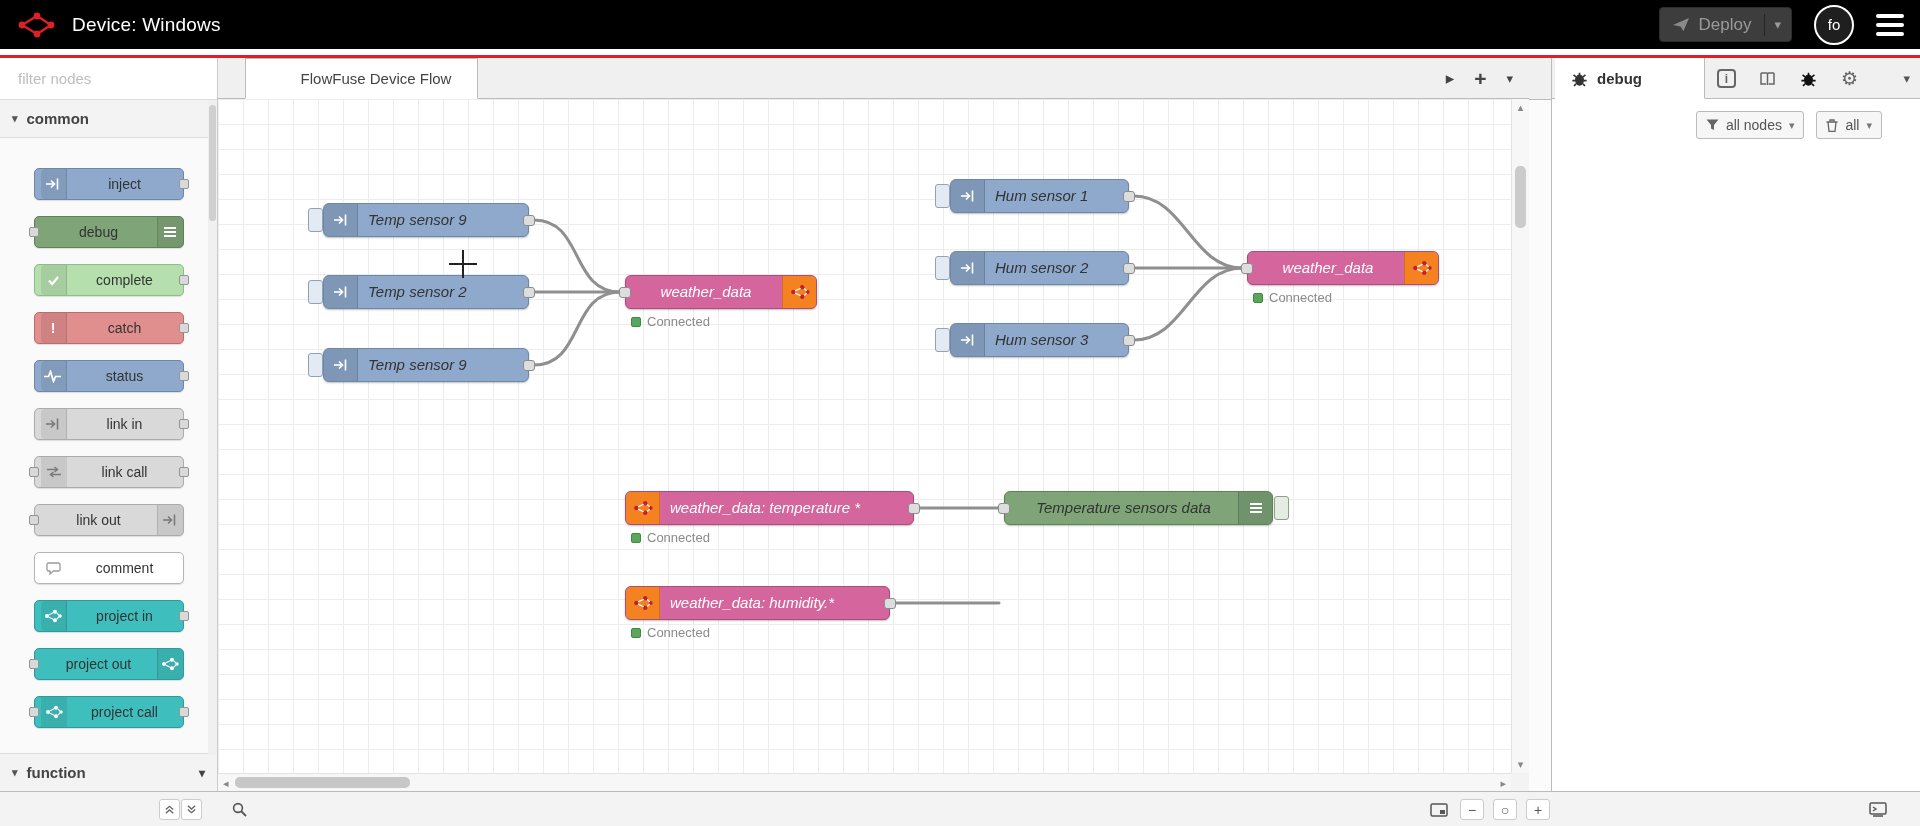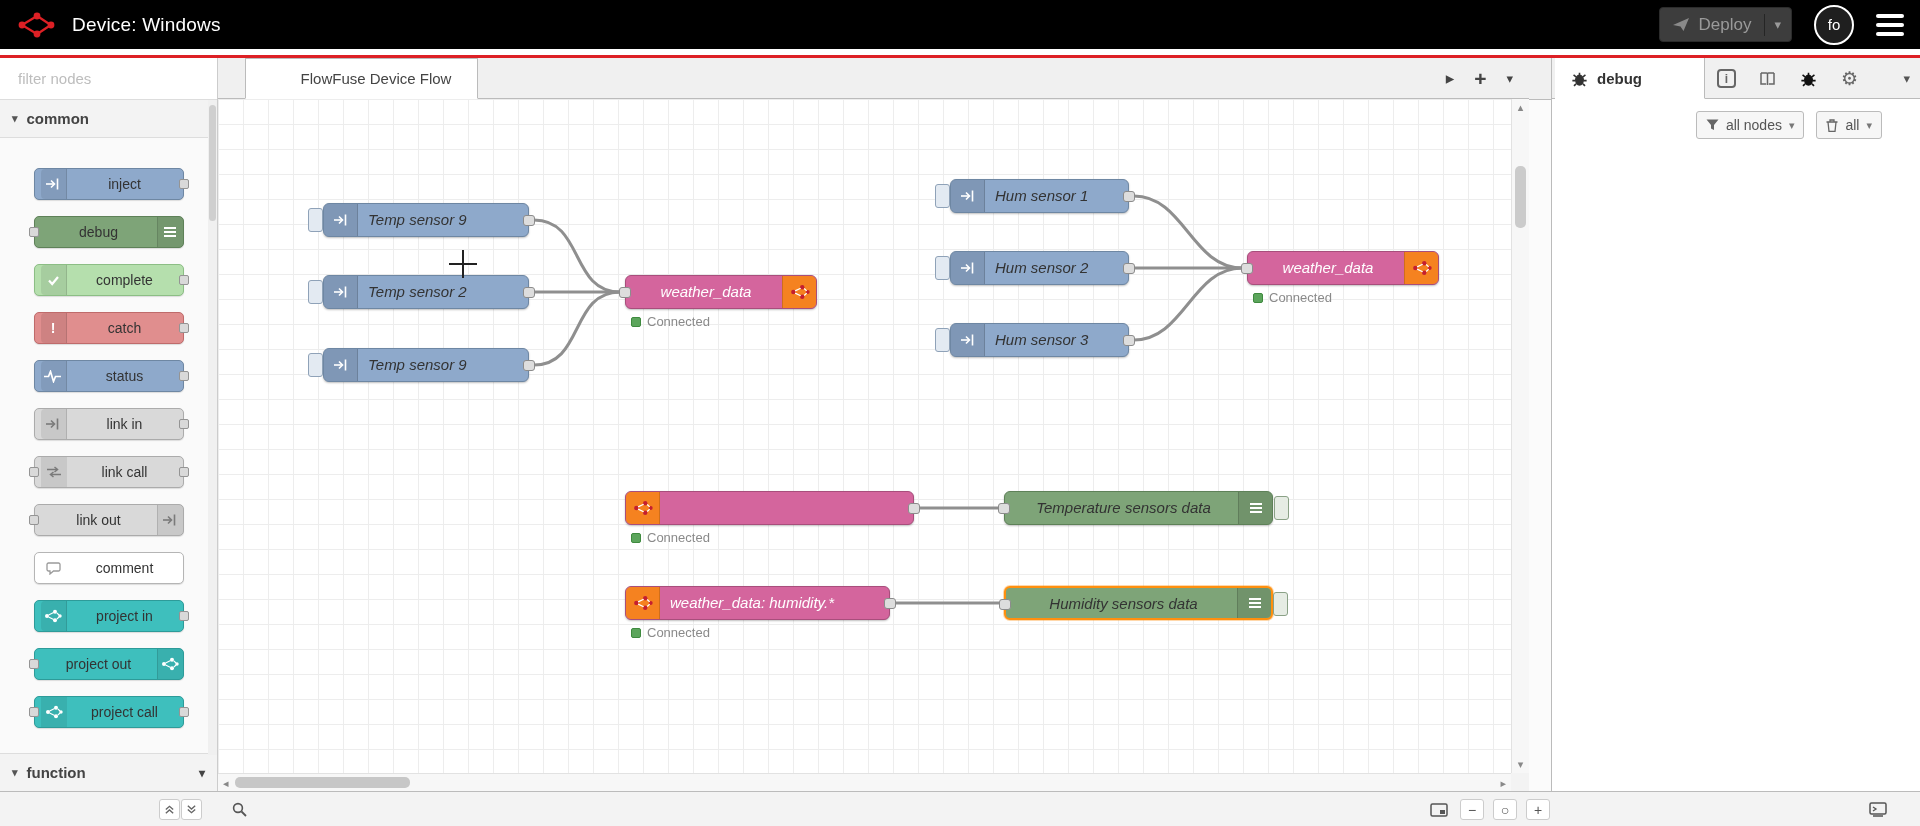--- a/index.html
+++ b/index.html
@@ -515,20 +515,21 @@
               <circle cx="3" cy="7" r="2"></circle>
               <circle cx="11" cy="2.8" r="2"></circle>
               <circle cx="11" cy="11.2" r="2"></circle>
               <circle cx="16" cy="7" r="1.7"></circle>
             </g>
             <g stroke="#fff" stroke-width="1.1">
               <path d="M4.6 6l5-2.4M4.6 8l5 2.4M12.8 3.8L15 6M12.8 10.2L15 8"></path>
             </g>
           </svg>
         </span>
+      <span class="nlabel after-icon">weather_data: temperature *</span>
       <span class="port out"></span>
     </div>
     <div class="nstatus" style="left:413px;top:431px;">
       <span class="sdot"></span>
       <span>Connected</span>
     </div>
     <div class="cnode n-green" style="left:786px;top:392px;width:269px;">
       <span class="port in"></span>
       <span class="nlabel center-r">Temperature sensors data</span>
       <span class="nicon r">
@@ -554,32 +555,20 @@
               <path d="M4.6 6l5-2.4M4.6 8l5 2.4M12.8 3.8L15 6M12.8 10.2L15 8"></path>
             </g>
           </svg>
         </span>
       <span class="nlabel after-icon">weather_data: humidity.*</span>
       <span class="port out"></span>
     </div>
     <div class="nstatus" style="left:413px;top:526px;">
       <span class="sdot"></span>
       <span>Connected</span>
-    </div>
-    <div class="cnode n-green selected" style="left:786px;top:487px;width:269px;">
-      <span class="port in"></span>
-      <span class="nlabel center-r">Humidity sensors data</span>
-      <span class="nicon r">
-          <svg width="14" height="12" viewBox="0 0 14 12">
-            <g stroke="#fff" stroke-width="2">
-              <path d="M1 2h12M1 6h12M1 10h12"></path>
-            </g>
-          </svg>
-        </span>
-      <span class="dbg-btn"></span>
     </div>
 
     <div class="crosshair">
       <span class="ch-h"></span>
         <span class="ch-v"></span>
     </div>
   </div>
 
   <div class="v-scrollbar">
     <span class="arr up">▴</span>

